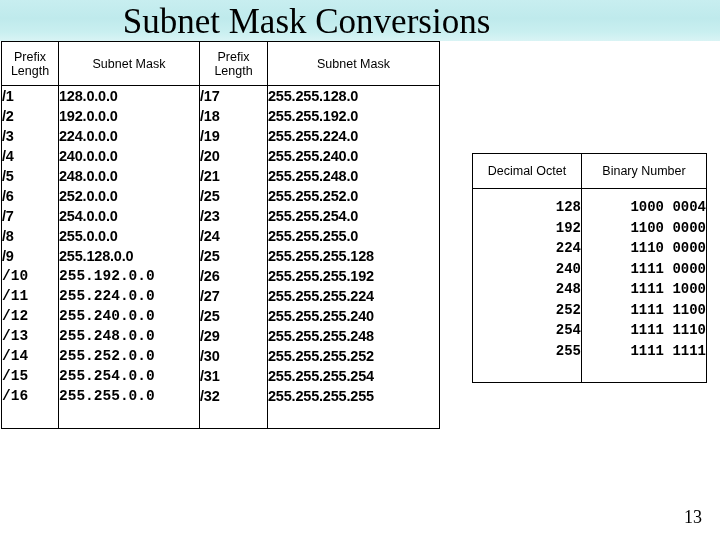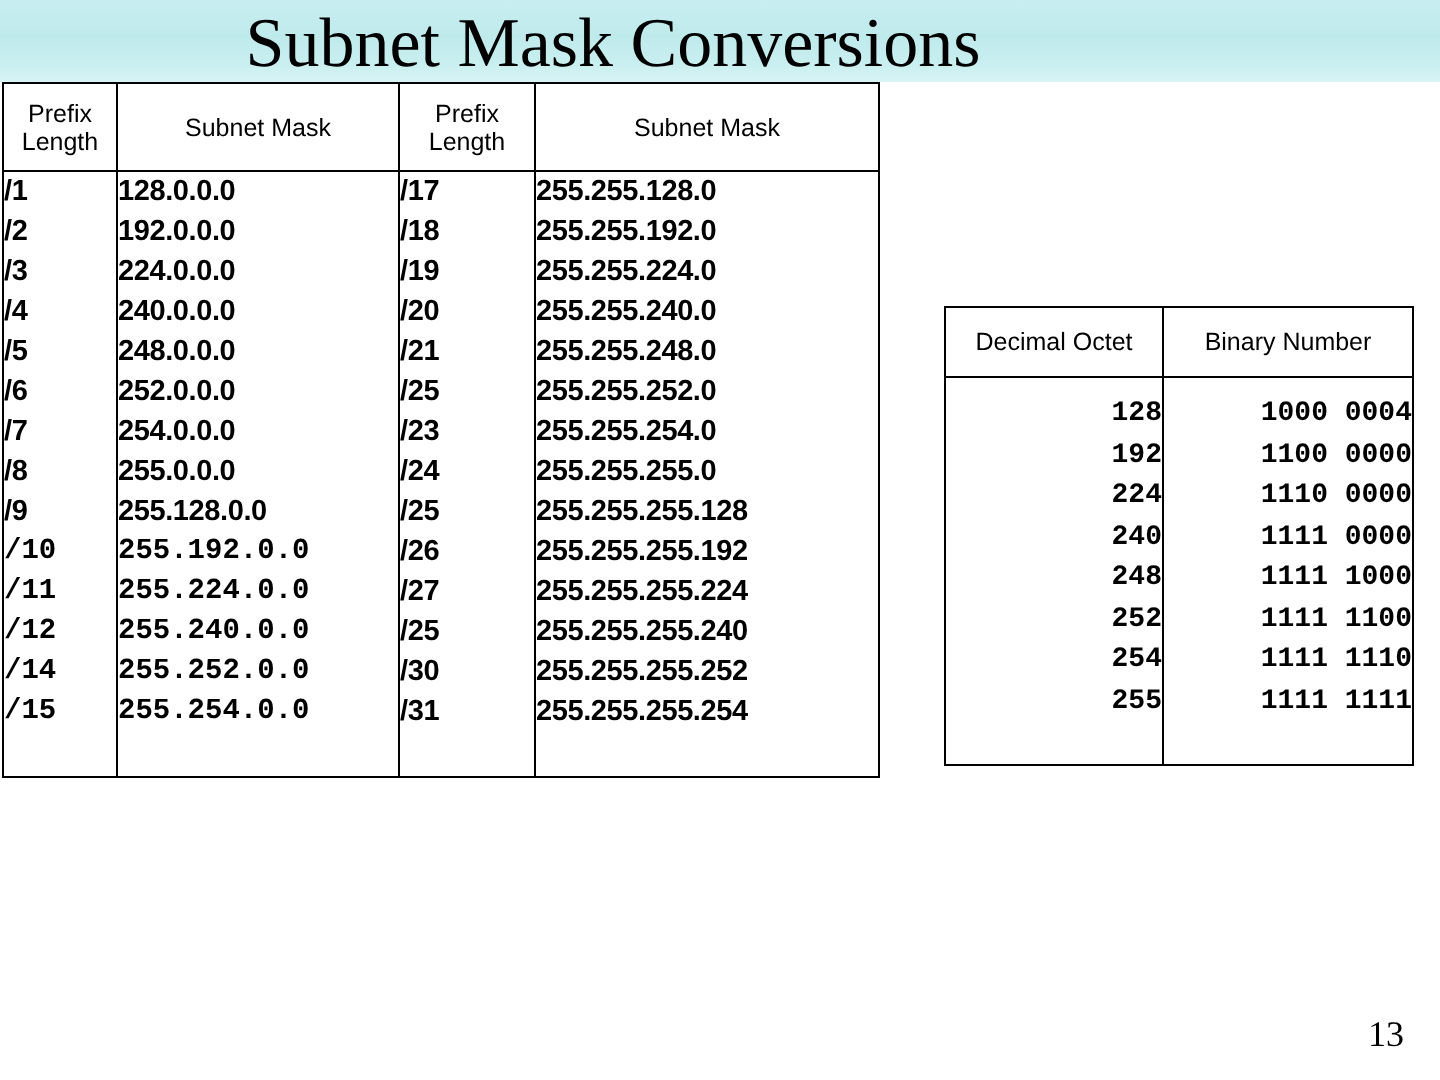--- a/index.html
+++ b/index.html
@@ -252,30 +252,42 @@
         <td class="cell-prefix-r f-sans">/27</td>
         <td class="cell-mask-r f-sans">255.255.255.224</td>
       </tr>
       <tr>
         <td class="cell-prefix f-serif">/12</td>
         <td class="cell-mask f-serif">255.240.0.0</td>
         <td class="cell-prefix-r f-sans">/25</td>
         <td class="cell-mask-r f-sans">255.255.255.240</td>
       </tr>
       <tr>
+        <td class="cell-prefix f-serif">/13</td>
+        <td class="cell-mask f-serif">255.248.0.0</td>
+        <td class="cell-prefix-r f-sans">/29</td>
+        <td class="cell-mask-r f-sans">255.255.255.248</td>
+      </tr>
+      <tr>
         <td class="cell-prefix f-serif">/14</td>
         <td class="cell-mask f-serif">255.252.0.0</td>
         <td class="cell-prefix-r f-sans">/30</td>
         <td class="cell-mask-r f-sans">255.255.255.252</td>
       </tr>
       <tr>
         <td class="cell-prefix f-serif">/15</td>
         <td class="cell-mask f-serif">255.254.0.0</td>
         <td class="cell-prefix-r f-sans">/31</td>
         <td class="cell-mask-r f-sans">255.255.255.254</td>
+      </tr>
+      <tr>
+        <td class="cell-prefix f-serif">/16</td>
+        <td class="cell-mask f-serif">255.255.0.0</td>
+        <td class="cell-prefix-r f-sans">/32</td>
+        <td class="cell-mask-r f-sans">255.255.255.255</td>
       </tr>
       <tr class="spacer-row">
         <td>&nbsp;</td>
         <td>&nbsp;</td>
         <td>&nbsp;</td>
         <td>&nbsp;</td>
       </tr>
     </tbody>
 </table>
 

